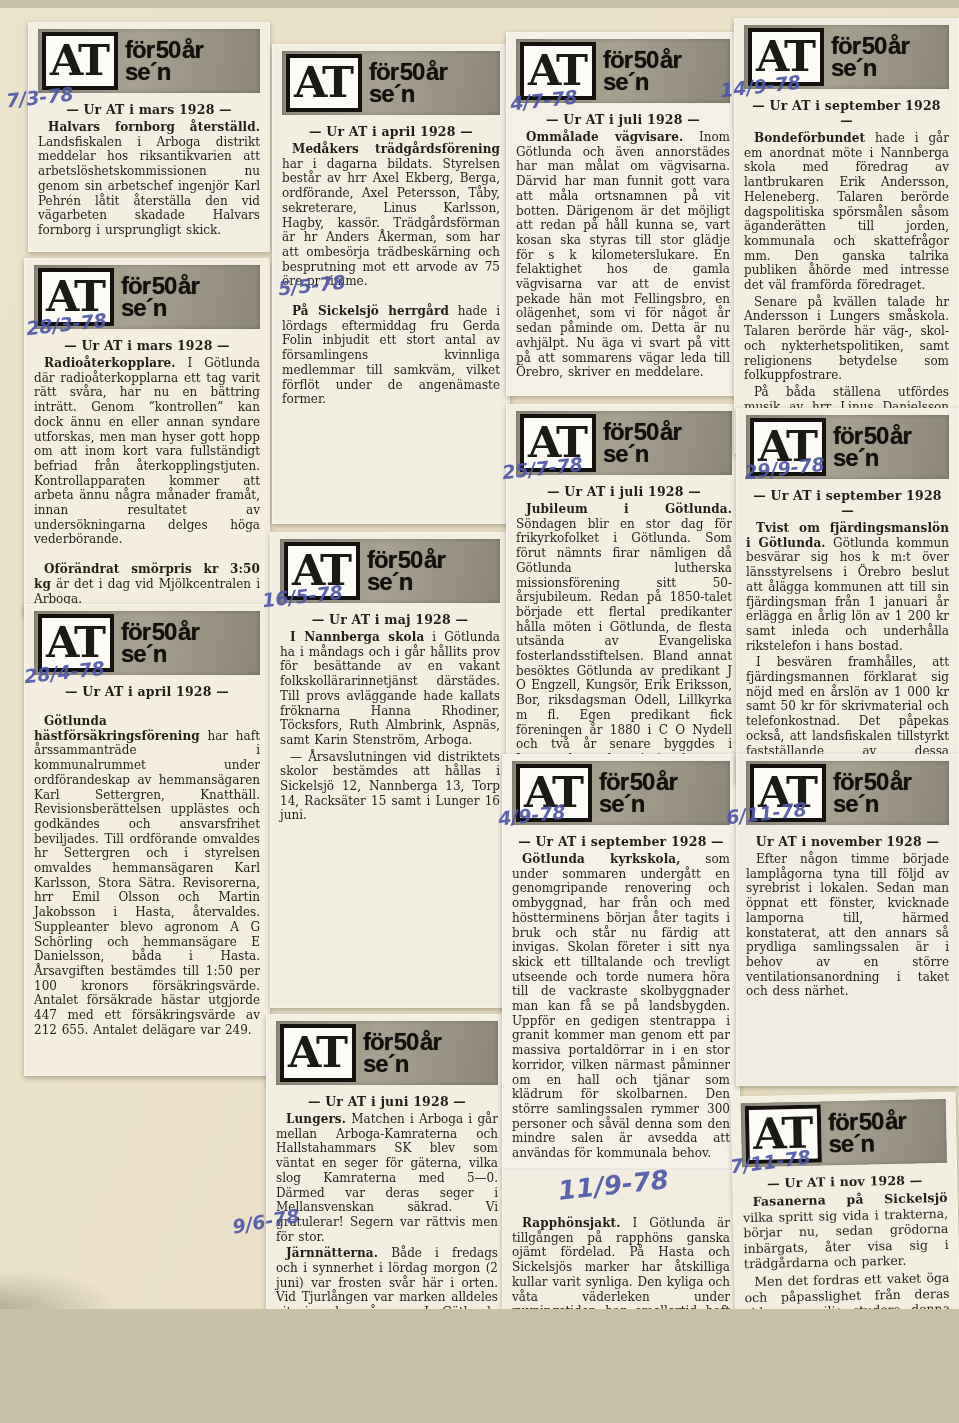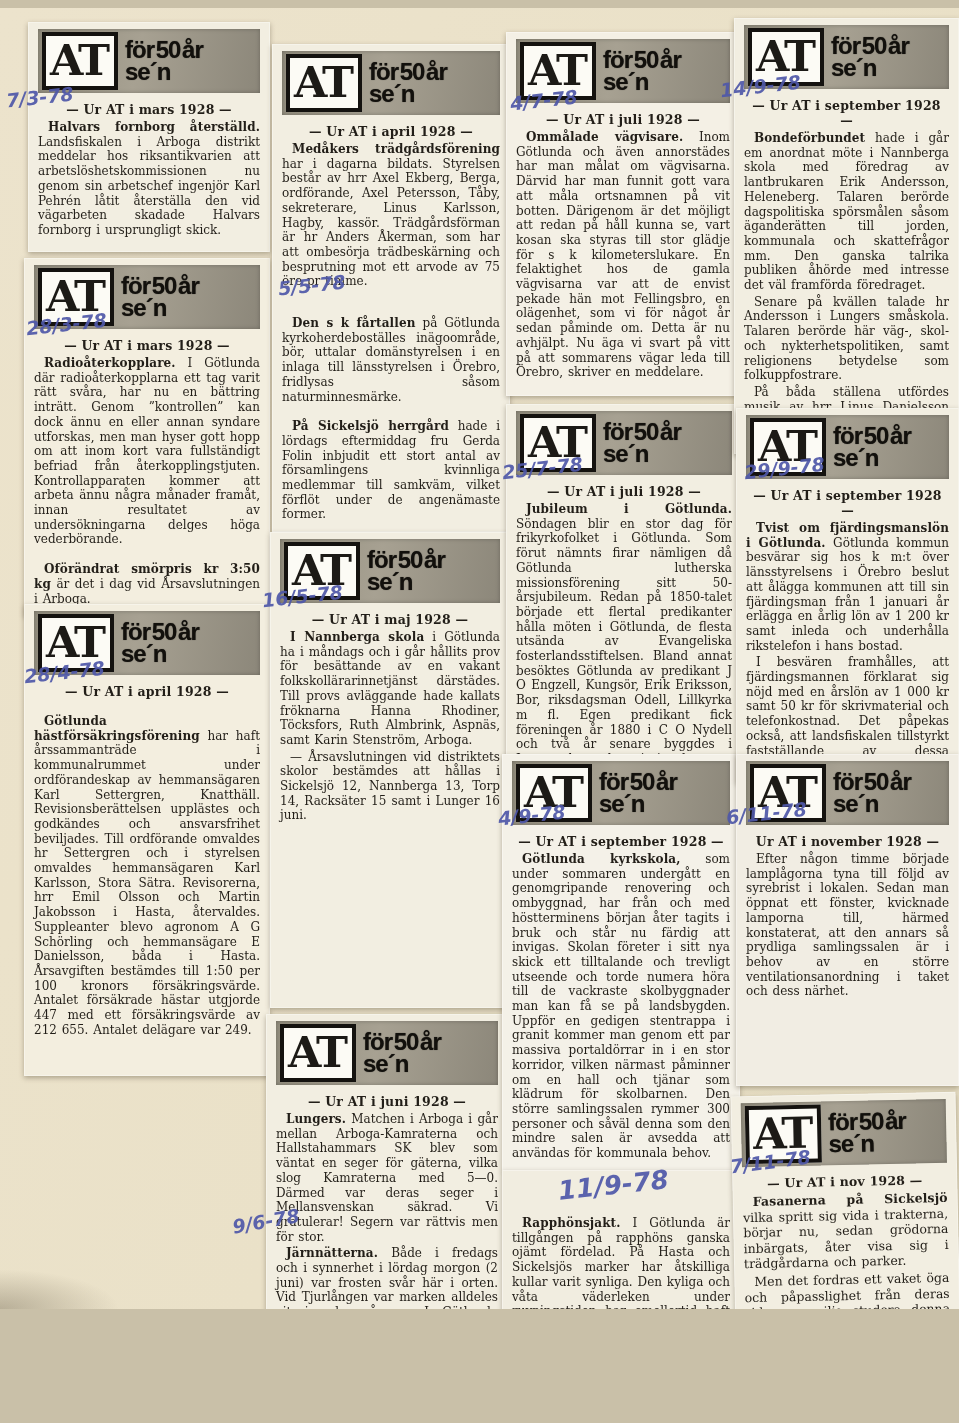--- a/index.html
+++ b/index.html
@@ -88,21 +88,21 @@
     <div class="logo">
       <span class="at-box">AT</span>
       <span class="logo-lines">
           <span>för 50 år</span>
           <span>se´n</span>
         </span>
     </div>
     <div class="hand">28/3-78</div>
     <h2 class="hdr">— Ur AT i mars 1928 —</h2>
     <p class="art"><b>Radioåterkopplare.</b> <span>I Götlunda där radioåterkopplarna ett tag varit rätt svåra, har nu en bättring inträtt. Genom ”kontrollen” kan dock ännu en eller annan syndare utforskas, men man hyser gott hopp om att inom kort vara fullständigt befriad från återkopplingstjuten. Kontrollapparaten kommer att arbeta ännu några månader framåt, innan resultatet av undersökningarna delges höga vederbörande.</span></p>
-    <p class="art gap"><b>Oförändrat smörpris kr 3:50 kg</b> <span>är det i dag vid Årsavslutningen i Arboga.</span></p>
+    <p class="art gap"><b>Oförändrat smörpris kr 3:50 kg</b> <span>är det i dag vid Mjölkcentralen i Arboga.</span></p>
   </article>
 
   <article class="clip" id="c3">
     <div class="logo">
       <span class="at-box">AT</span>
       <span class="logo-lines">
           <span>för 50 år</span>
           <span>se´n</span>
         </span>
     </div>
@@ -115,21 +115,20 @@
     <div class="logo">
       <span class="at-box">AT</span>
       <span class="logo-lines">
           <span>för 50 år</span>
           <span>se´n</span>
         </span>
     </div>
     <div class="hand">5/5-78</div>
     <h2 class="hdr">— Ur AT i april 1928 —</h2>
     <p class="art"><b>Medåkers trädgårdsförening</b> <span>har i dagarna bildats. Styrelsen består av hrr Axel Ekberg, Berga, ordförande, Axel Petersson, Tåby, sekreterare, Linus Karlsson, Hagby, kassör. Trädgårdsförman är hr Anders Åkerman, som har att ombesörja trädbeskärning och besprutning mot ett arvode av 75 öre pr timme.</span></p>
-    <p class="art mt-hand"><b>Den s k fårtallen</b> <span>på Götlunda kyrkoherdeboställes inägoområde, bör, uttalar domänstyrelsen i en inlaga till länsstyrelsen i Örebro, fridlysas såsom naturminnesmärke.</span></p>
     <p class="art gap"><b>På Sickelsjö herrgård</b> <span>hade i lördags eftermiddag fru Gerda Folin inbjudit ett stort antal av församlingens kvinnliga medlemmar till samkväm, vilket förflöt under de angenämaste former.</span></p>
   </article>
 
   <article class="clip" id="c5">
     <div class="logo">
       <span class="at-box">AT</span>
       <span class="logo-lines">
           <span>för 50 år</span>
           <span>se´n</span>
         </span>

